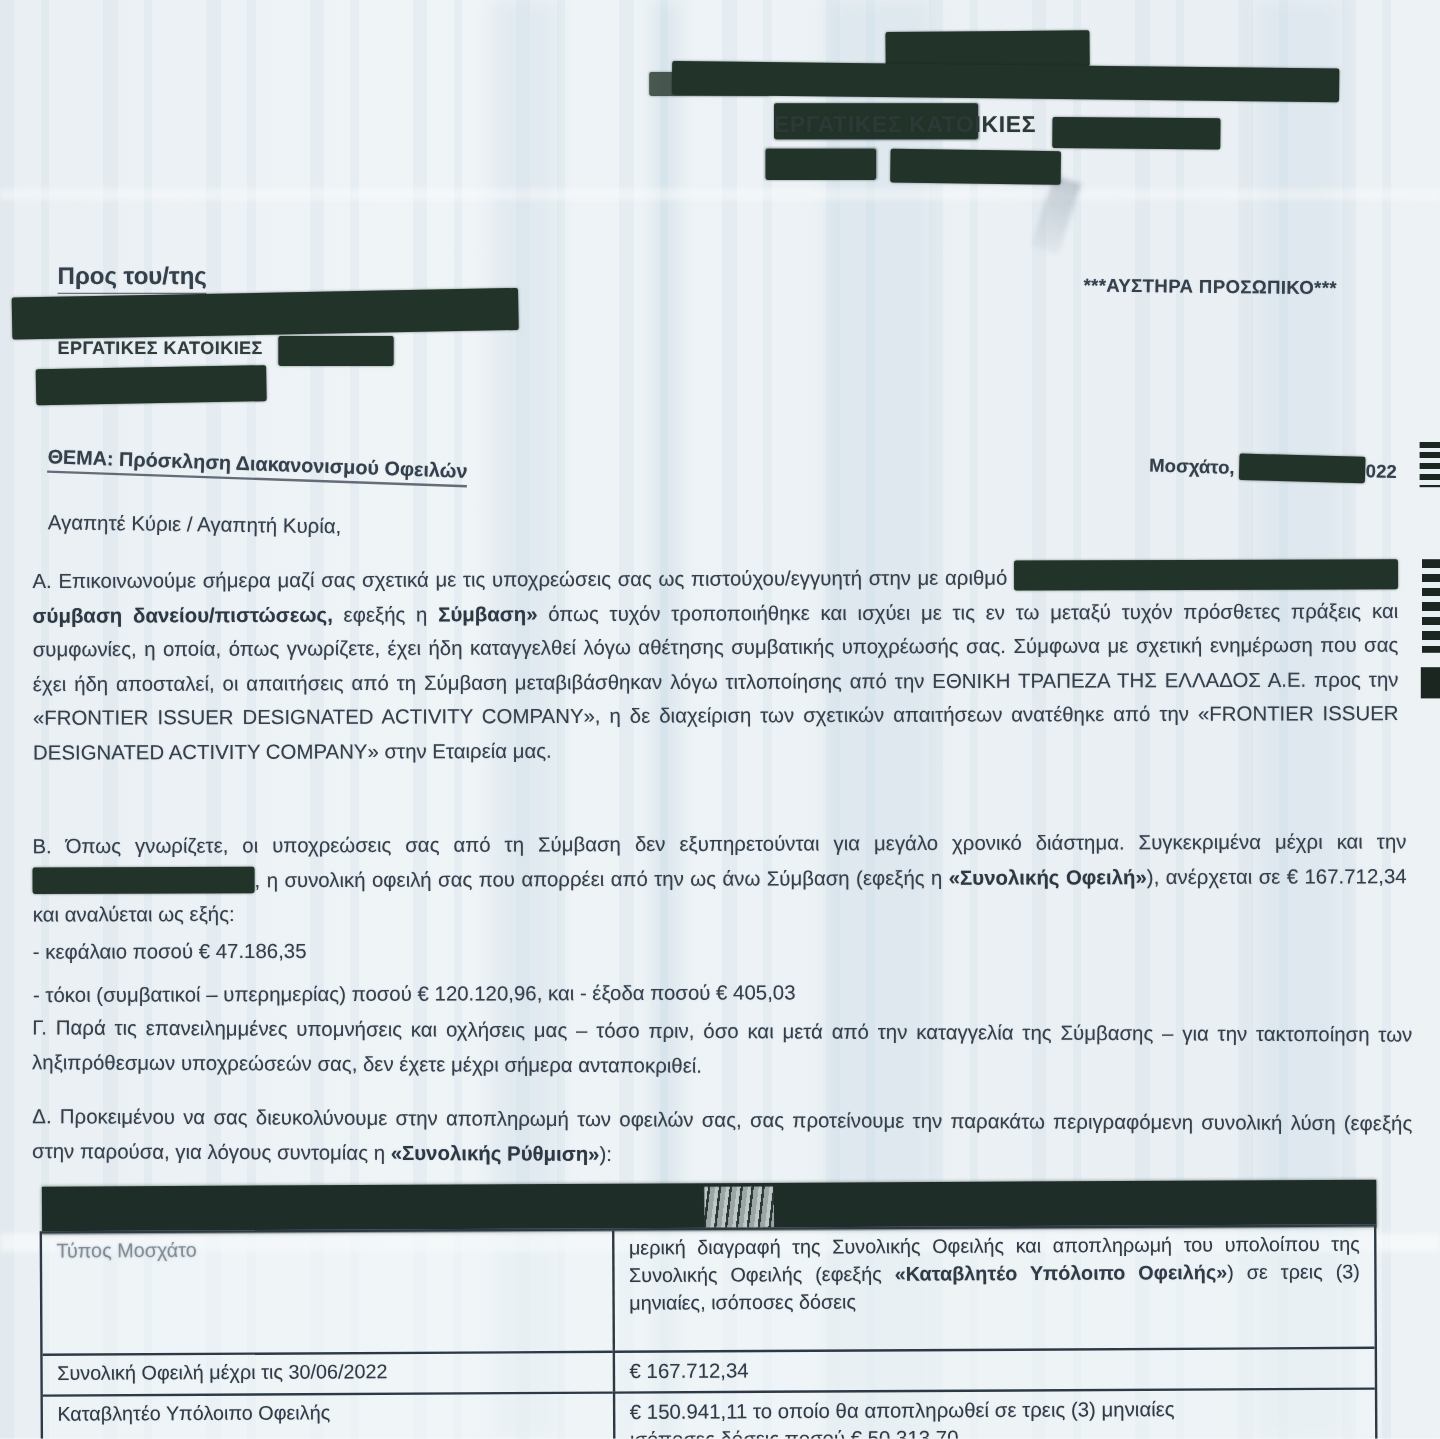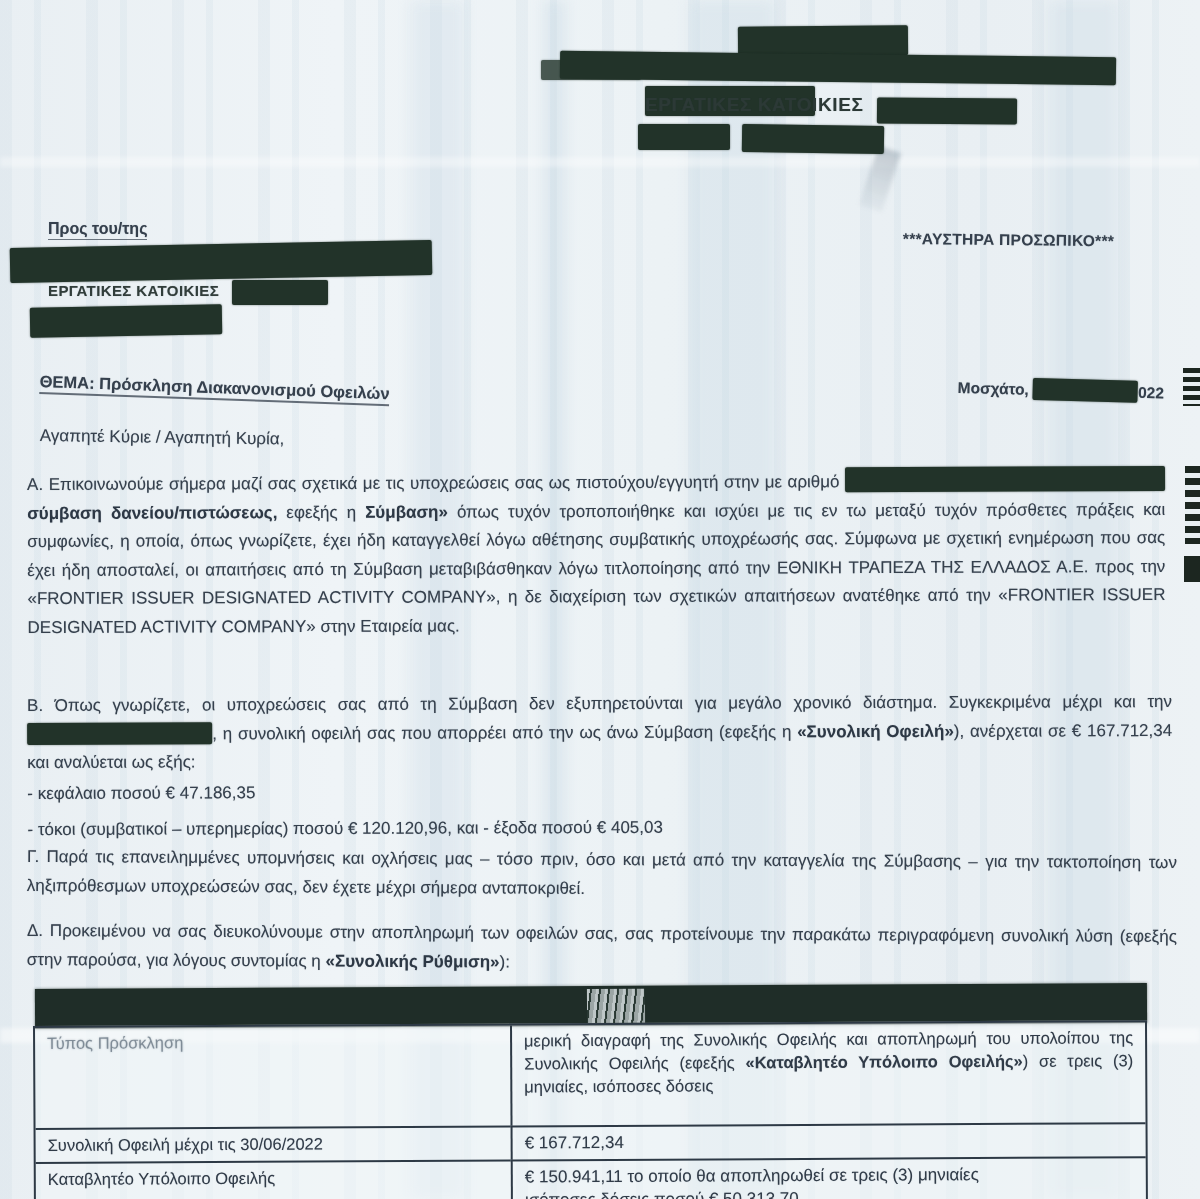--- a/index.html
+++ b/index.html
@@ -17,21 +17,21 @@
         rgba(196,215,226,0.20) 34px 41px,
         rgba(244,248,250,0.0) 41px 86px),
       linear-gradient(90deg,#e9eff3,#eff4f7 28%,#ecf2f5 55%,#e9eff3 82%,#edf2f5);
   }
   .txt{position:absolute;text-shadow:0 0 1px rgba(53,64,77,0.35);}
   .vband{position:absolute;top:0;height:1199px;filter:blur(7px);pointer-events:none;}
   .hstreak{position:absolute;left:0;width:1200px;filter:blur(2px);pointer-events:none;}
   .rbar{position:absolute;background:#223329;border-radius:2px;box-shadow:0 0 2px rgba(20,35,28,0.6);}
   .rbar-i{display:inline-block;background:#223329;border-radius:2px;vertical-align:-5px;box-shadow:0 0 2px rgba(20,35,28,0.6);}
   .org-title{font-size:19px;font-weight:700;letter-spacing:0.6px;color:#2c3936;}
-  .to-label{font-size:16px;font-weight:600;border-bottom:1.5px solid rgba(53,64,77,0.7);padding-bottom:1px;}
+  .to-label{font-size:20px;font-weight:600;border-bottom:1.5px solid rgba(53,64,77,0.7);padding-bottom:1px;}
   .org-line{font-size:15px;font-weight:700;letter-spacing:0.4px;color:#313d3a;}
   .confidential{font-size:15.5px;font-weight:700;letter-spacing:0.3px;transform:rotate(0.6deg);transform-origin:left top;}
   .subject{font-size:16.5px;font-weight:700;transform:rotate(2deg);transform-origin:left top;}
   .subject .ul{border-bottom:2px solid rgba(53,64,77,0.75);padding-bottom:2px;}
   .place-date{font-size:15.5px;font-weight:700;transform:rotate(1.5deg);transform-origin:left top;}
   .salutation{font-size:17px;transform:rotate(0.8deg);transform-origin:left top;}
   .para{font-size:17px;line-height:28.5px;text-align:justify;transform-origin:left top;}
   .para b{font-weight:700;color:#2d3845;}
   .bullets{text-align:left;}
   .hdr-bar{position:absolute;left:35px;top:986px;width:1112px;height:40px;background:#1f2d28;transform:rotate(-0.3deg);box-shadow:0 0 3px rgba(20,35,28,0.6);}
@@ -89,38 +89,38 @@
 
   <div class="txt salutation" style="left:40px;top:426px;">Αγαπητέ Κύριε / Αγαπητή Κυρία,</div>
 
   <div class="txt para" style="left:27px;top:470px;width:1138px;transform:rotate(-0.2deg);">
     <span>Α. Επικοινωνούμε σήμερα μαζί σας σχετικά με τις υποχρεώσεις σας ως πιστούχου/εγγυητή στην με αριθμό </span><span class="rbar-i" style="width:320px;height:25px;"></span><b>σύμβαση δανείου/πιστώσεως, </b><span>εφεξής η </span><b>Σύμβαση» </b><span>όπως τυχόν τροποποιήθηκε και ισχύει με τις εν τω μεταξύ τυχόν πρόσθετες πράξεις και συμφωνίες, η οποία, όπως γνωρίζετε, έχει ήδη καταγγελθεί λόγω αθέτησης συμβατικής υποχρέωσής σας. Σύμφωνα με σχετική ενημέρωση που σας έχει ήδη αποσταλεί, οι απαιτήσεις από τη Σύμβαση μεταβιβάσθηκαν λόγω τιτλοποίησης από την ΕΘΝΙΚΗ ΤΡΑΠΕΖΑ ΤΗΣ ΕΛΛΑΔΟΣ Α.Ε. προς την «FRONTIER ISSUER DESIGNATED ACTIVITY COMPANY», η δε διαχείριση των σχετικών απαιτήσεων ανατέθηκε από την «FRONTIER ISSUER DESIGNATED ACTIVITY COMPANY» στην Εταιρεία μας.</span>
   </div>
   <div class="edge-strip" style="left:1185px;top:466px;width:15px;height:78px;background:repeating-linear-gradient(180deg,#1c2620 0 7px,#e8eff2 7px 12px);"></div>
   <div class="edge-strip" style="left:1184px;top:556px;width:16px;height:26px;background:#1c2620;"></div>
 
   <div class="txt para" style="left:27px;top:692px;width:1145px;transform:rotate(-0.2deg);">
-    <span>Β. Όπως γνωρίζετε, οι υποχρεώσεις σας από τη Σύμβαση δεν εξυπηρετούνται για μεγάλο χρονικό διάστημα. Συγκεκριμένα μέχρι και την </span><span class="rbar-i" style="width:185px;height:22px;"></span><span>, η συνολική οφειλή σας που απορρέει από την ως άνω Σύμβαση (εφεξής η </span><b>«Συνολική Οφειλή»</b><span>), ανέρχεται σε € 167.712,34 και αναλύεται ως εξής:</span>
+    <span>Β. Όπως γνωρίζετε, οι υποχρεώσεις σας από τη Σύμβαση δεν εξυπηρετούνται για μεγάλο χρονικό διάστημα. Συγκεκριμένα μέχρι και την </span><span class="rbar-i" style="width:185px;height:22px;"></span><span>, η συνολική οφειλή σας που απορρέει από την ως άνω Σύμβαση (εφεξής η </span><b>«Συνολικής Οφειλή»</b><span>), ανέρχεται σε € 167.712,34 και αναλύεται ως εξής:</span>
     <div class="bullets" style="margin-top:2px;">- κεφάλαιο ποσού € 47.186,35</div>
     <div class="bullets" style="margin-top:8px;">- τόκοι (συμβατικοί – υπερημερίας) ποσού € 120.120,96, και - έξοδα ποσού € 405,03</div>
   </div>
 
   <div class="txt para" style="left:27px;top:843px;width:1150px;transform:rotate(0.3deg);">Γ. Παρά τις επανειλημμένες υπομνήσεις και οχλήσεις μας – τόσο πριν, όσο και μετά από την καταγγελία της Σύμβασης – για την τακτοποίηση των ληξιπρόθεσμων υποχρεώσεών σας, δεν έχετε μέχρι σήμερα ανταποκριθεί.</div>
 
   <div class="txt para" style="left:27px;top:917px;width:1150px;transform:rotate(0.3deg);">
     <span>Δ. Προκειμένου να σας διευκολύνουμε στην αποπληρωμή των οφειλών σας, σας προτείνουμε την παρακάτω περιγραφόμενη συνολική λύση (εφεξής στην παρούσα, για λόγους συντομίας η </span><b>«Συνολικής Ρύθμιση»</b><span>):</span>
   </div>
 
   <div class="hdr-bar">
     <div class="hdr-noise"></div>
   </div>
 
   <div class="dtable">
     <div class="cell first-col first-row">
-      <span class="faint-label">Τύπος Πρόσκληση</span>
+      <span class="faint-label">Τύπος Μοσχάτο</span>
     </div>
     <div class="cell first-row justify">
       <span>μερική διαγραφή της Συνολικής Οφειλής και αποπληρωμή του υπολοίπου της Συνολικής Οφειλής (εφεξής </span><b>«Καταβλητέο Υπόλοιπο Οφειλής»</b><span>) σε τρεις (3) μηνιαίες, ισόποσες δόσεις</span>
     </div>
     <div class="cell first-col">Συνολική Οφειλή μέχρι τις 30/06/2022</div>
     <div class="cell">
       <span class="val">€ 167.712,34</span>
     </div>
     <div class="cell first-col">Καταβλητέο Υπόλοιπο Οφειλής</div>
     <div class="cell">

